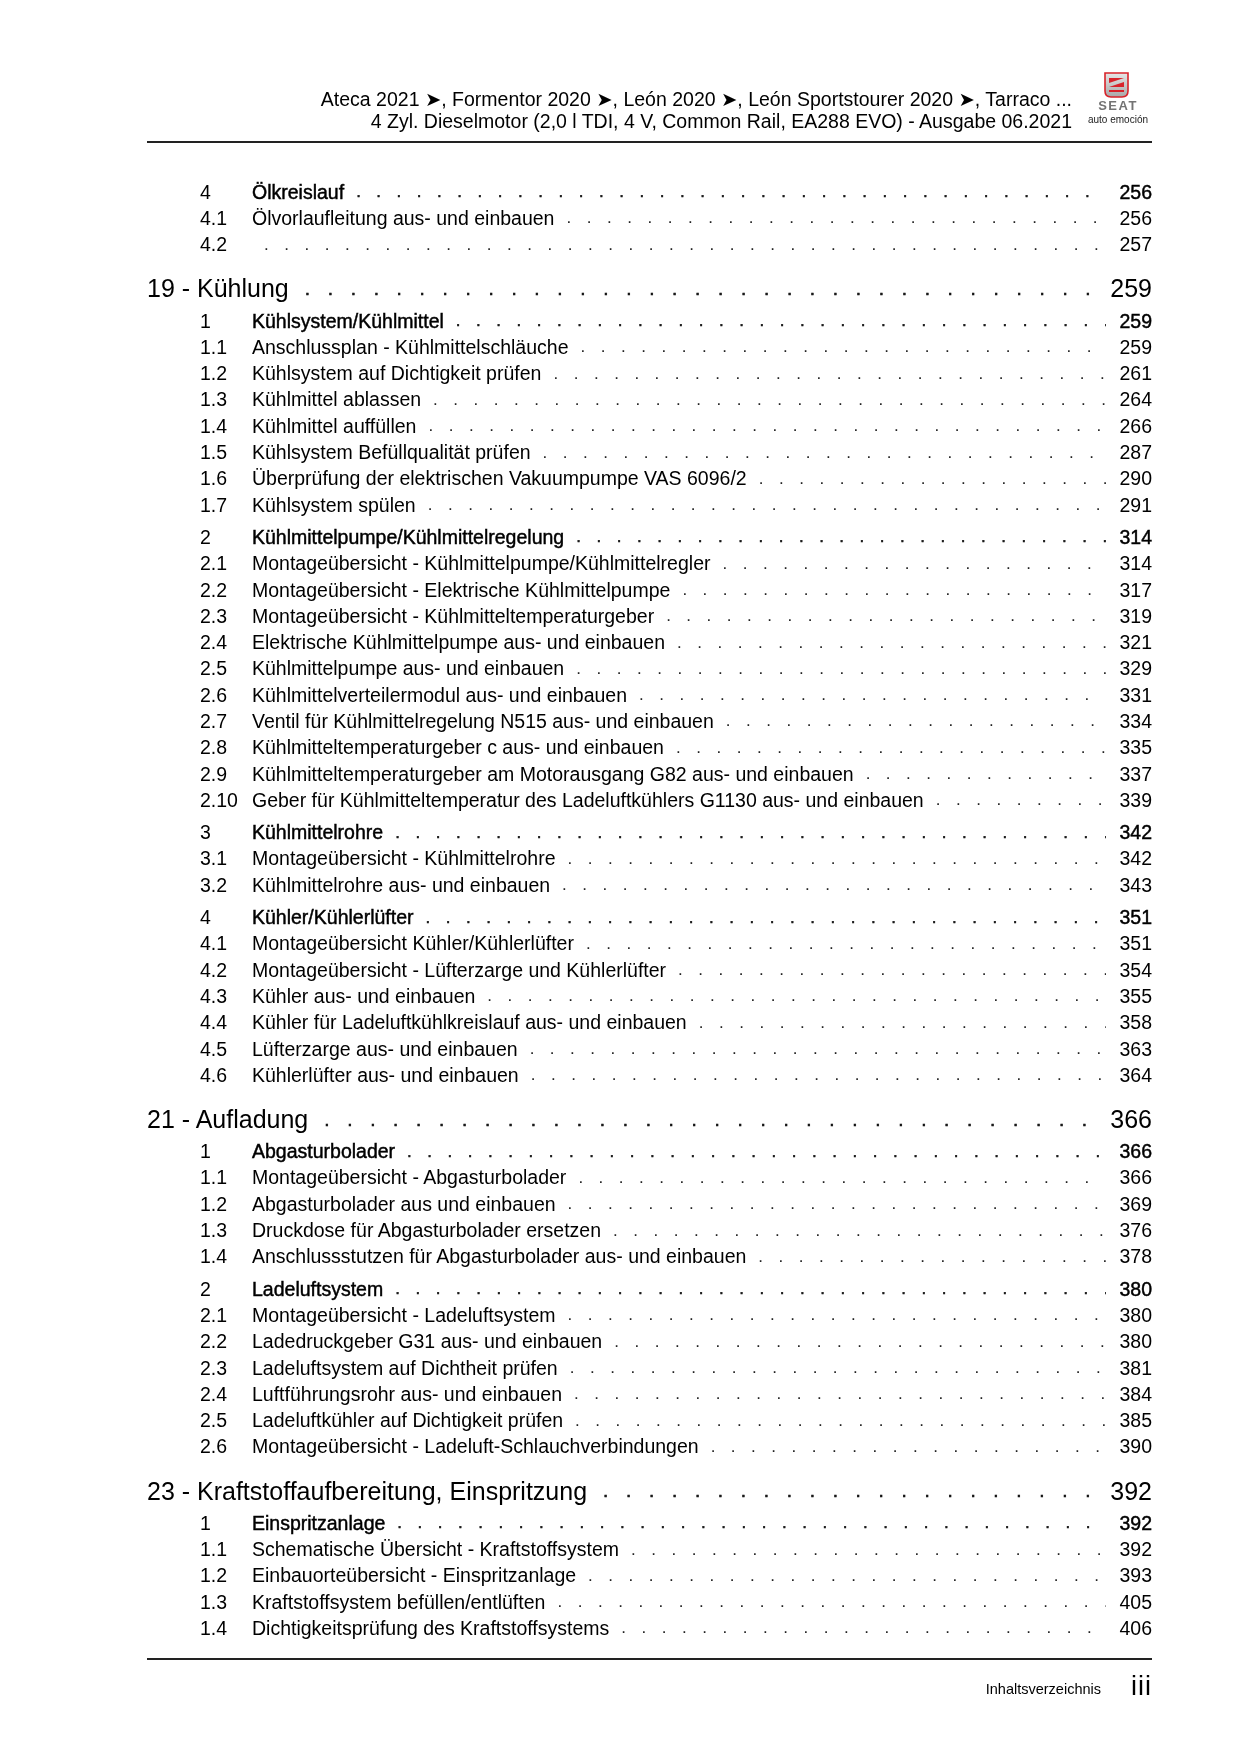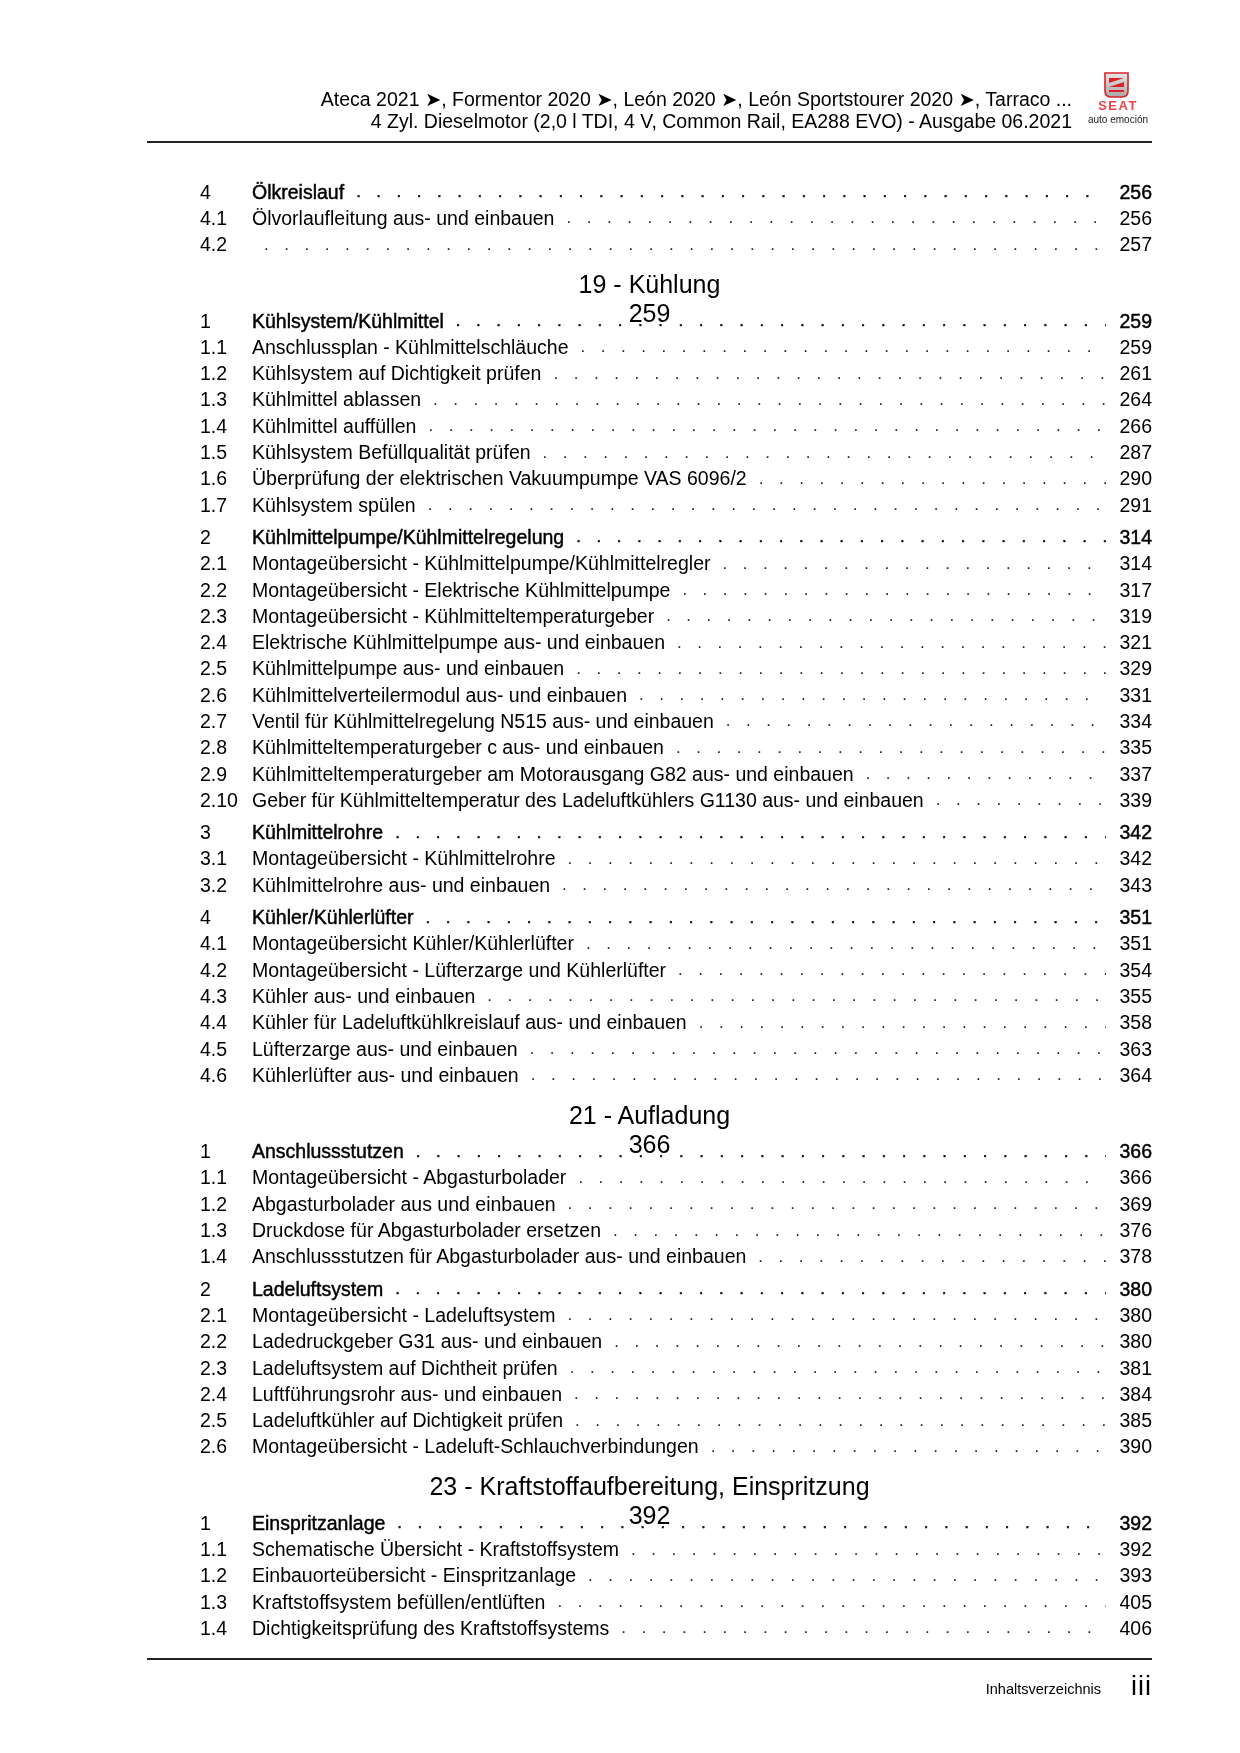--- a/index.html
+++ b/index.html
@@ -4,36 +4,36 @@
 <style>
   html, body { margin: 0; padding: 0; background: #ffffff; }
   body { width: 1240px; height: 1753px; position: relative; overflow: hidden;
          font-family: "Liberation Sans", "DejaVu Sans", sans-serif; color: #000; }
   .header { position: absolute; left: 147px; top: 88px; width: 1005px; }
   .header-text { position: absolute; right: 80px; top: 0; text-align: right; white-space: nowrap; }
   .header-line { font-size: 19.5px; line-height: 22px; }
   .header-rule { position: absolute; left: 147px; top: 141px; width: 1005px; height: 2px; background: #222; }
   .logo { position: absolute; left: 1082px; top: 72px; width: 72px; height: 56px; }
   .logo-shield { position: absolute; left: 21px; top: 0; width: 27px; height: 26px; }
-  .logo-word { position: absolute; left: 0; top: 27px; width: 72px; text-align: center; color: #ef4444;
+  .logo-word { position: absolute; left: 0; top: 27px; width: 72px; text-align: center; color: #737373;
                font-weight: bold; font-size: 13px; letter-spacing: 1.5px; line-height: 13px; }
   .logo-tag { position: absolute; left: 0; top: 42px; width: 72px; text-align: center; font-size: 10px; line-height: 12px; color: #222; }
 
   .toc { position: absolute; left: 147px; top: 179px; width: 1005px; }
   .row { display: flex; align-items: center; height: 26.3px; font-size: 19.5px; white-space: nowrap; }
   .row .num { width: 52px; padding-left: 53px; flex: none; }
   .row .title { flex: none; }
   .row .dots { flex: 1 1 auto; overflow: hidden; margin: 0 10px 0 12px; letter-spacing: 5.4px; color: #222; font-size: 17px; }
   .row .page { flex: none; width: 36px; text-align: right; }
   .row.sec { margin-top: 6px; }
   .row.sec .title { font-weight: normal; -webkit-text-stroke: 0.45px #000; }
   .row.sec .dots { -webkit-text-stroke: 0.4px #000; }
   .row.sec .page { -webkit-text-stroke: 0.45px #000; }
   .row.sec.first { margin-top: 0; }
-  .row.chap { height: 38px; margin-top: 12px; font-size: 25px; flex-direction: column; }
+  .row.chap { height: 38px; margin-top: 12px; font-size: 25px; }
   .row.chap .title { padding-left: 0; }
   .row.chap .dots { font-size: 19px; letter-spacing: 6.2px; margin: 0 6px 0 16px; -webkit-text-stroke: 0.5px #000; }
   .row.chap .page { width: auto; }
 
   .footer-rule { position: absolute; left: 147px; top: 1658px; width: 1005px; height: 2px; background: #222; }
   .footer { position: absolute; right: 88px; top: 1674px; display: flex; align-items: flex-end; white-space: nowrap; }
   .footer-label { font-size: 14.5px; margin-right: 30px; line-height: 18px; }
   .footer-page { font-size: 27px; line-height: 24px; letter-spacing: 1px; }
 </style>
 </head>
@@ -260,21 +260,21 @@
       <span class="dots">. . . . . . . . . . . . . . . . . . . . . . . . . . . . . . . . . . . . . . . . . . . . . . . . . . . . . . . . . . . . . . . . . . . . . . . . . . . . . . . . . . . . . . . . . . . . . . . . . . . . . . . . . . . . . . . . . . . . . . . . </span>
       <span class="page">364</span>
     </div>
     <div class="row chap">
       <span class="title">21 - Aufladung</span>
       <span class="dots">. . . . . . . . . . . . . . . . . . . . . . . . . . . . . . . . . . . . . . . . . . . . . . . . . . . . . . . . . . . . . . . . . . . . . . . . . . . . . . . . . . . . . . . . . . . . . . . . . . . . . . . . . . . . . . . . . . . . . . . . </span>
       <span class="page">366</span>
     </div>
     <div class="row sec first">
       <span class="num">1</span>
-      <span class="title">Anschlussstutzen</span>
+      <span class="title">Abgasturbolader</span>
       <span class="dots">. . . . . . . . . . . . . . . . . . . . . . . . . . . . . . . . . . . . . . . . . . . . . . . . . . . . . . . . . . . . . . . . . . . . . . . . . . . . . . . . . . . . . . . . . . . . . . . . . . . . . . . . . . . . . . . . . . . . . . . . </span>
       <span class="page">366</span>
     </div>
     <div class="row entry">
       <span class="num">1.1</span>
       <span class="title">Montageübersicht - Abgasturbolader</span>
       <span class="dots">. . . . . . . . . . . . . . . . . . . . . . . . . . . . . . . . . . . . . . . . . . . . . . . . . . . . . . . . . . . . . . . . . . . . . . . . . . . . . . . . . . . . . . . . . . . . . . . . . . . . . . . . . . . . . . . . . . . . . . . . </span>
       <span class="page">366</span>
     </div>
     <div class="row entry">

